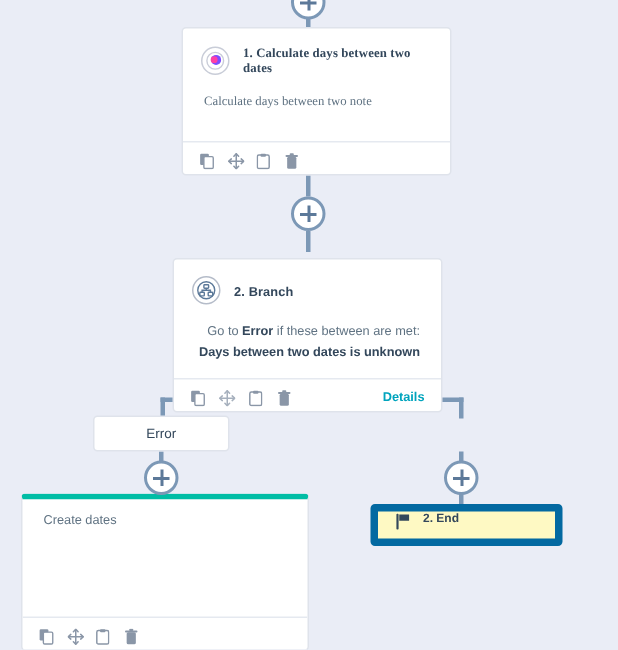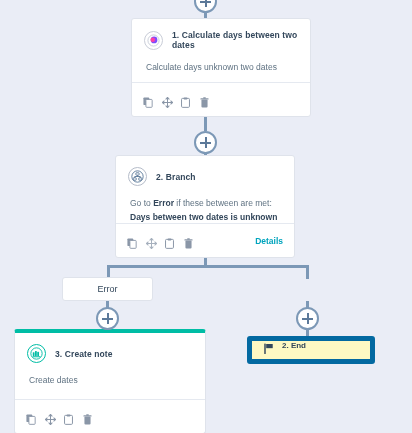--- a/index.html
+++ b/index.html
@@ -84,21 +84,21 @@
     padding: 6px 14px 8px 14px;
     font-size: 8.5px;
     line-height: 14px;
     color: #5f7282;
   }
   .card-body b { color: #33475b; font-weight: bold; }
 
   .card-foot {
     position: absolute;
     left: 0; right: 0; bottom: 0;
-    height: 34px;
+    height: 22px;
     border-top: 1px solid #e5e9f0;
     display: flex;
     align-items: center;
     padding: 0 11px;
     gap: 9px;
   }
   .card-foot .spacer { flex: 1; }
   .details-link {
     font-size: 8.5px;
     font-weight: bold;
@@ -157,32 +157,32 @@
 <body>
 
 <div id="canvas">
 
   <div class="vline" style="left:204px; top:0px; height:10px;"></div>
   <div class="plus-btn" style="left:194px; top:-10px;">
     <span class="glyph"></span>
   </div>
   <div class="vline" style="left:204px; top:2px; height:16px;"></div>
 
-  <div class="card" style="left:131px; top:18px; width:180px; height:99px;">
+  <div class="card" style="left:121px; top:18px; width:180px; height:99px;font-family:Liberation Serif, serif;">
     <div class="card-head">
       <span class="step-ic">
         <svg width="13" height="13" viewBox="0 0 14 14" aria-hidden="true">
           <circle cx="7" cy="7" r="6" fill="none" stroke="#c9cdd8" stroke-width="1"></circle>
           <circle cx="7.6" cy="6.4" r="3.6" fill="#7c4dff"></circle>
           <circle cx="6.2" cy="6.2" r="2.5" fill="#ff3fa4"></circle>
         </svg>
       </span>
       <span class="card-title">1. Calculate days between two dates</span>
     </div>
-    <div class="card-body">Calculate days unknown two dates</div>
+    <div class="card-body">Calculate days between two note</div>
     <div class="card-foot">
       <span class="tool-ic">
         <svg width="10" height="11" viewBox="0 0 12 13" aria-hidden="true">
           <rect x="0.5" y="0.5" width="7" height="9" rx="1" fill="#8a96a7"></rect>
           <rect x="3.5" y="2.8" width="7.5" height="9.5" rx="1" fill="#fff" stroke="#8a96a7" stroke-width="1.1"></rect>
         </svg>
       </span>
       <span class="tool-ic">
         <svg width="11" height="11" viewBox="0 0 12 12" aria-hidden="true">
           <path d="M6 0.5 L6 11.5 M0.5 6 L11.5 6" stroke="#8a96a7" stroke-width="1.1" fill="none"></path>
@@ -205,21 +205,21 @@
       </span>
     </div>
   </div>
 
   <div class="vline" style="left:204px; top:117px; height:14px;"></div>
   <div class="plus-btn" style="left:194px; top:131px;">
     <span class="glyph"></span>
   </div>
   <div class="vline" style="left:204px; top:154px; height:14px;"></div>
 
-  <div class="card" style="left:115px; top:155px; width:180px; height:103px;">
+  <div class="card" style="left:115px; top:172px; width:180px; height:103px;text-align:right;">
     <div class="card-head">
       <span class="step-ic navy">
         <svg width="13" height="13" viewBox="0 0 14 14" aria-hidden="true">
           <circle cx="7" cy="7" r="6.1" fill="none" stroke="#5c7999" stroke-width="1"></circle>
           <rect x="5.3" y="3" width="3.4" height="2.6" rx="0.5" fill="none" stroke="#5c7999" stroke-width="1"></rect>
           <rect x="2.4" y="8.4" width="3.2" height="2.6" rx="0.5" fill="none" stroke="#5c7999" stroke-width="1"></rect>
           <rect x="8.4" y="8.4" width="3.2" height="2.6" rx="0.5" fill="none" stroke="#5c7999" stroke-width="1"></rect>
           <path d="M7 5.6 L7 7 M4 8.4 L4 7 L10 7 L10 8.4" fill="none" stroke="#5c7999" stroke-width="1"></path>
         </svg>
       </span>
@@ -269,32 +269,20 @@
     <span>Error</span>
   </div>
 
   <div class="vline" style="left:106px; top:301px; height:8px;"></div>
   <div class="plus-btn" style="left:96px; top:307px;">
     <span class="glyph"></span>
   </div>
   <div class="vline" style="left:106px; top:329px; height:10px;"></div>
 
   <div class="card accent-top" style="left:14px; top:329px; width:192px; height:105px;">
-    <div class="card-head">
-      <span class="step-ic teal">
-        <svg width="13" height="13" viewBox="0 0 14 14" aria-hidden="true">
-          <circle cx="7" cy="7" r="6.1" fill="none" stroke="#00bda5" stroke-width="1"></circle>
-          <rect x="3" y="5.6" width="1.9" height="4.2" rx="0.6" fill="#00bda5"></rect>
-          <rect x="5.4" y="4.2" width="1.9" height="5.6" rx="0.6" fill="#00bda5"></rect>
-          <rect x="7.8" y="5.2" width="1.9" height="4.6" rx="0.6" fill="#00bda5"></rect>
-          <rect x="2.6" y="9.9" width="8.8" height="1.2" rx="0.5" fill="#00bda5"></rect>
-        </svg>
-      </span>
-      <span class="card-title">3. Create note</span>
-    </div>
     <div class="card-body">Create dates</div>
     <div class="card-foot">
       <span class="tool-ic">
         <svg width="10" height="11" viewBox="0 0 12 13" aria-hidden="true">
           <rect x="0.5" y="0.5" width="7" height="9" rx="1" fill="#8a96a7"></rect>
           <rect x="3.5" y="2.8" width="7.5" height="9.5" rx="1" fill="#fff" stroke="#8a96a7" stroke-width="1.1"></rect>
         </svg>
       </span>
       <span class="tool-ic">
         <svg width="11" height="11" viewBox="0 0 12 12" aria-hidden="true">

